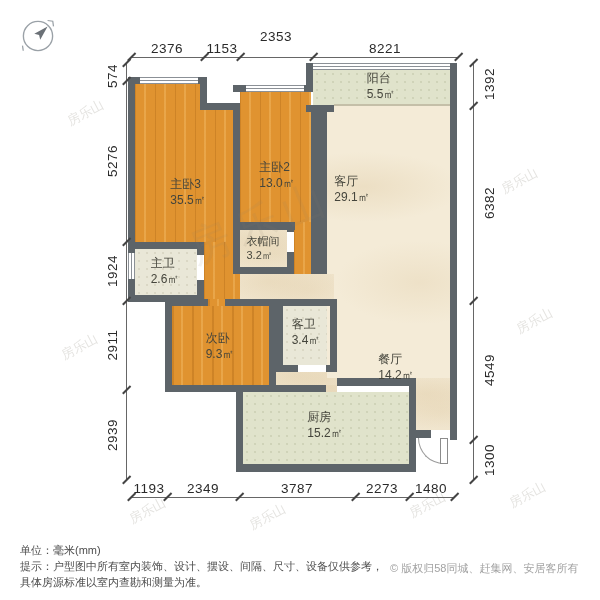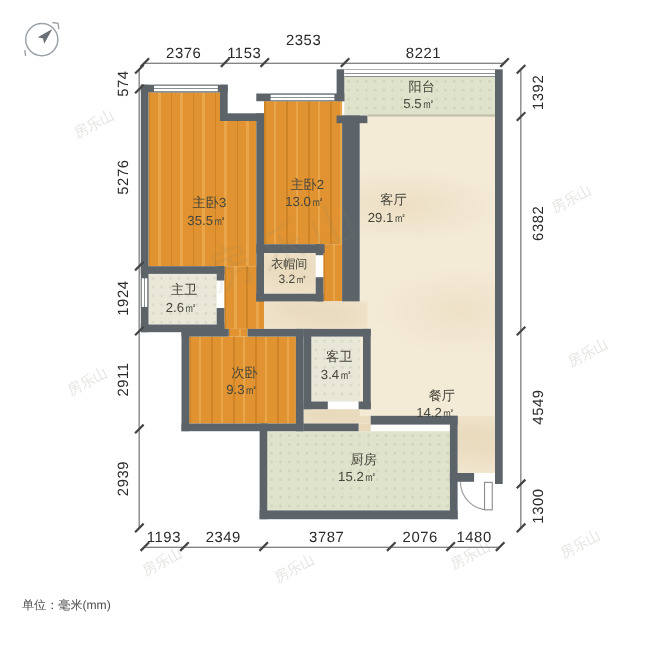--- a/index.html
+++ b/index.html
@@ -16,21 +16,21 @@
                      radial-gradient(120px 60px at 75% 65%, rgba(215,190,145,.22), rgba(0,0,0,0) 70%);}
   .tile{position:absolute;background-color:#e0e3cb;
     background-image:radial-gradient(rgba(130,140,100,.18) 1px, rgba(0,0,0,0) 1.4px);
     background-size:8px 8px;}
   .bath{position:absolute;background-color:#e9e7d7;
     background-image:radial-gradient(rgba(150,145,115,.18) 1px, rgba(0,0,0,0) 1.4px);
     background-size:8px 8px;}
   .win-h{position:absolute;background:linear-gradient(to bottom,#8b9096 0 1px,#fff 1px 3px,#8b9096 3px 4px,#fff 4px 6px,#8b9096 6px 7px);}
   .win-v{position:absolute;background:linear-gradient(to right,#8b9096 0 1px,#fff 1px 3px,#8b9096 3px 4px,#fff 4px 6px,#8b9096 6px 7px);}
   .thinline{position:absolute;background:#c4bfa8;}
-  .rlabel{position:absolute;transform:translate(-50%,-50%);text-align:right;color:#45453c;
+  .rlabel{position:absolute;transform:translate(-50%,-50%);text-align:left;color:#45453c;
           font-size:12px;line-height:1.3;white-space:nowrap;}
   .rlabel.small{font-size:11px;}
   .dim{position:absolute;transform:translate(-50%,-50%);font-size:13.5px;color:#2a2a2a;
        letter-spacing:.5px;white-space:nowrap;}
   .dim.vert{transform:translate(-50%,-50%) rotate(-90deg);}
   .dimline{position:absolute;background:#666;}
   .tick{position:absolute;width:11px;height:1.5px;background:#444;transform:rotate(-45deg);}
   .doorleaf{position:absolute;background:#fff;border:1px solid #8c8c8c;box-sizing:border-box;}
   .doorarc{position:absolute;border-left:1.5px solid #9a9a9a;border-bottom:1.5px solid #9a9a9a;
            border-radius:0 0 0 100%;box-sizing:border-box;}
@@ -189,21 +189,21 @@
   <div class="tick" style="left:468px;top:479px"></div>
 
   <span class="dim" style="left:167px;top:48px">2376</span>
   <span class="dim" style="left:222px;top:48px">1153</span>
   <span class="dim" style="left:276px;top:36px">2353</span>
   <span class="dim" style="left:385px;top:48px">8221</span>
 
   <span class="dim" style="left:149px;top:488px">1193</span>
   <span class="dim" style="left:203px;top:488px">2349</span>
   <span class="dim" style="left:297px;top:488px">3787</span>
-  <span class="dim" style="left:382px;top:488px">2076</span>
+  <span class="dim" style="left:382px;top:488px">2273</span>
   <span class="dim" style="left:431px;top:488px">1480</span>
 
   <span class="dim vert" style="left:112px;top:76px">574</span>
   <span class="dim vert" style="left:112px;top:161px">5276</span>
   <span class="dim vert" style="left:112px;top:271px">1924</span>
   <span class="dim vert" style="left:112px;top:345px">2911</span>
   <span class="dim vert" style="left:112px;top:435px">2939</span>
 
   <span class="dim vert" style="left:489px;top:84px">1392</span>
   <span class="dim vert" style="left:489px;top:203px">6382</span>
@@ -214,14 +214,17 @@
   <span class="wm" style="left:66px;top:104px">房乐山</span>
   <span class="wm" style="left:500px;top:172px">房乐山</span>
   <span class="wm" style="left:515px;top:312px">房乐山</span>
   <span class="wm" style="left:60px;top:338px">房乐山</span>
   <span class="wm" style="left:128px;top:502px">房乐山</span>
   <span class="wm" style="left:248px;top:508px">房乐山</span>
   <span class="wm" style="left:408px;top:496px">房乐山</span>
   <span class="wm" style="left:508px;top:486px">房乐山</span>
 
   <span class="foot" style="left:20px;top:543px">单位：毫米(mm)</span>
+  <span class="foot" style="left:20px;top:559px">提示：户型图中所有室内装饰、设计、摆设、间隔、尺寸、设备仅供参考，</span>
+  <span class="foot" style="left:20px;top:575px">具体房源标准以室内查勘和测量为准。</span>
+  <span class="copy" style="left:390px;top:561px">© 版权归58同城、赶集网、安居客所有</span>
 
 </div>
 
 </body></html>

